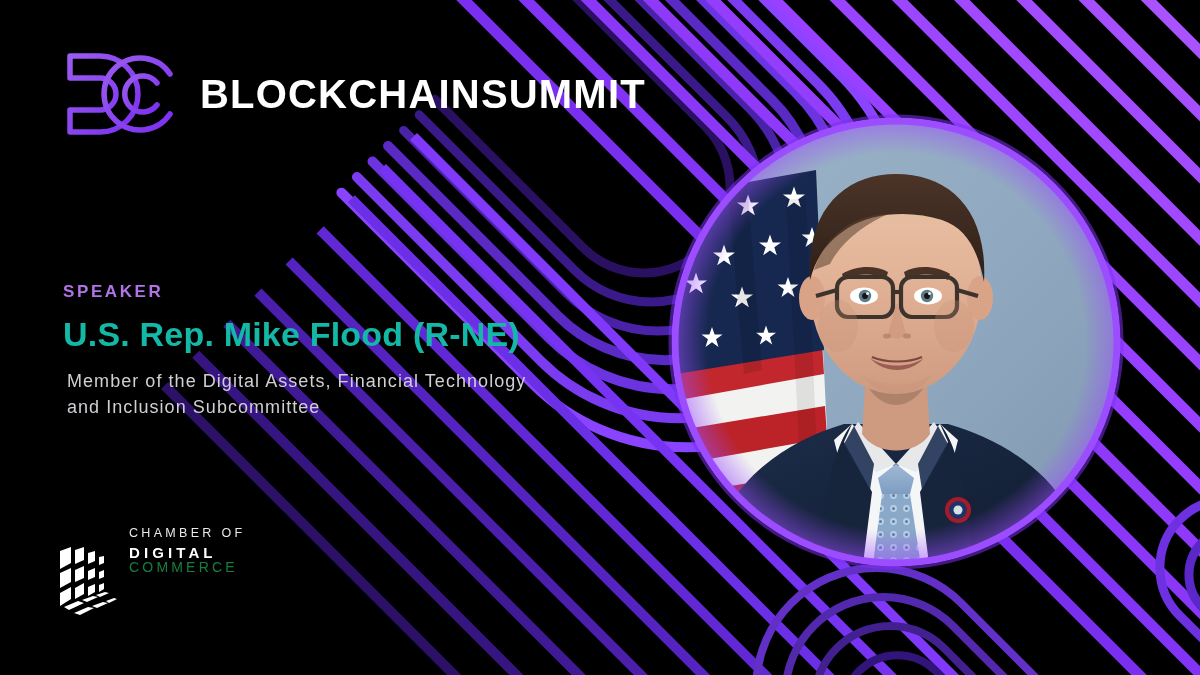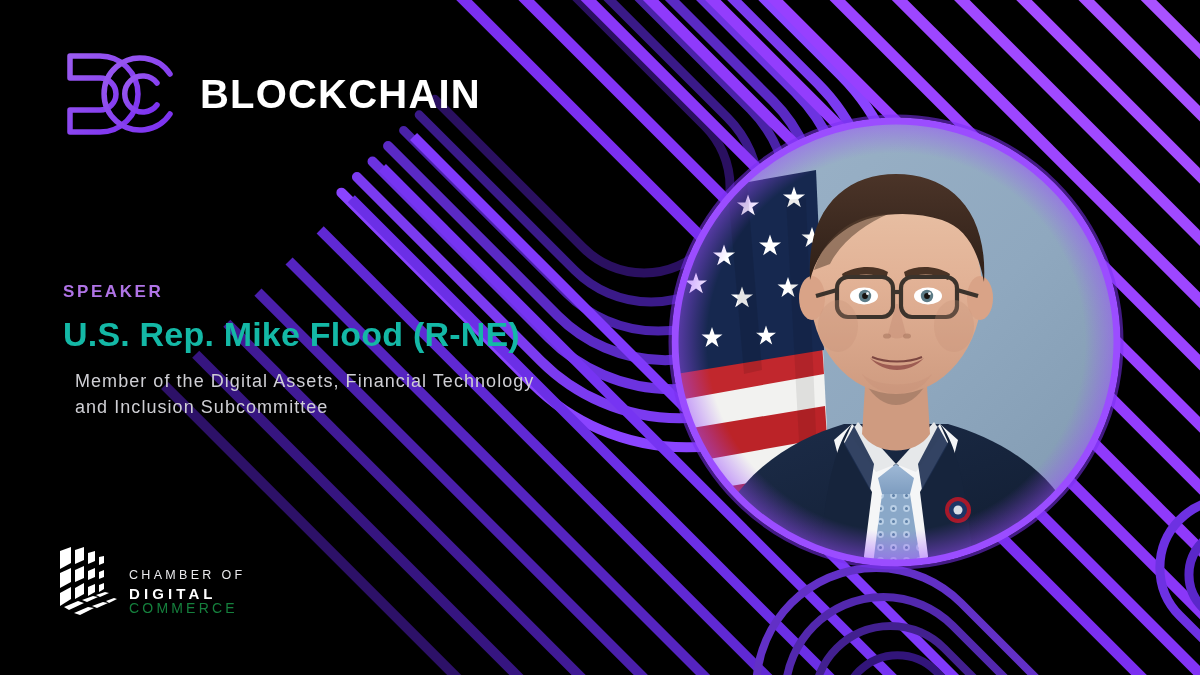--- a/index.html
+++ b/index.html
@@ -42,28 +42,28 @@
   #speaker-eyebrow{
     font-size:17px;font-weight:bold;color:#b074e6;
     letter-spacing:2.6px;margin:0 0 13px 0;
   }
   #speaker-name{
     font-size:34px;font-weight:bold;color:#14b8a6;
     letter-spacing:0.2px;margin:0 0 14px 0;white-space:nowrap;
   }
   #speaker-role{
     font-size:18px;font-weight:300;color:#cfcfd4;
-    letter-spacing:1.05px;line-height:1.45;margin:12px;
+    letter-spacing:1.05px;line-height:1.45;margin:4px;
     max-width:470px;
   }
 
   
   #chamber-logo{
     position:absolute;left:58px;top:527px;
-    display:flex;align-items:flex-end;gap:9px;
+    display:flex;align-items:flex-start;gap:9px;
   }
   #chamber-mark{width:62px;height:88px;display:block;}
   #chamber-wordmark{display:flex;flex-direction:column;line-height:1;}
   #chamber-line1{
     font-size:12.5px;font-weight:400;color:#e9e9ec;
     letter-spacing:3.3px;margin-bottom:5px;
   }
   #chamber-line2{
     font-size:15px;font-weight:bold;color:#ffffff;
     letter-spacing:4.1px;
@@ -170,20 +170,21 @@
       <path d="M 108 26 A 36 36 0 1 0 108 66" fill="none" stroke="url(#dcGrad)" stroke-width="5.5" stroke-linecap="round"></path>
 
       <path d="M 95 35 A 18 18 0 1 0 95 57" fill="none" stroke="url(#dcGrad)" stroke-width="5.5" stroke-linecap="round"></path>
     </svg>
 
     <div id="lockup-wordmark">
       <div class="wm-row">
         <span id="wordmark-line1">BLOCKCHAIN</span>
       </div>
       <div class="wm-row">
+        <span id="wordmark-line2">SUMMIT</span>
       </div>
     </div>
   </div>
 
   <div id="speaker-block">
     <div id="speaker-eyebrow">SPEAKER</div>
     <div id="speaker-name">U.S. Rep. Mike Flood (R-NE)</div>
     <div id="speaker-role">Member of the Digital Assets, Financial Technology and Inclusion Subcommittee</div>
   </div>
 

